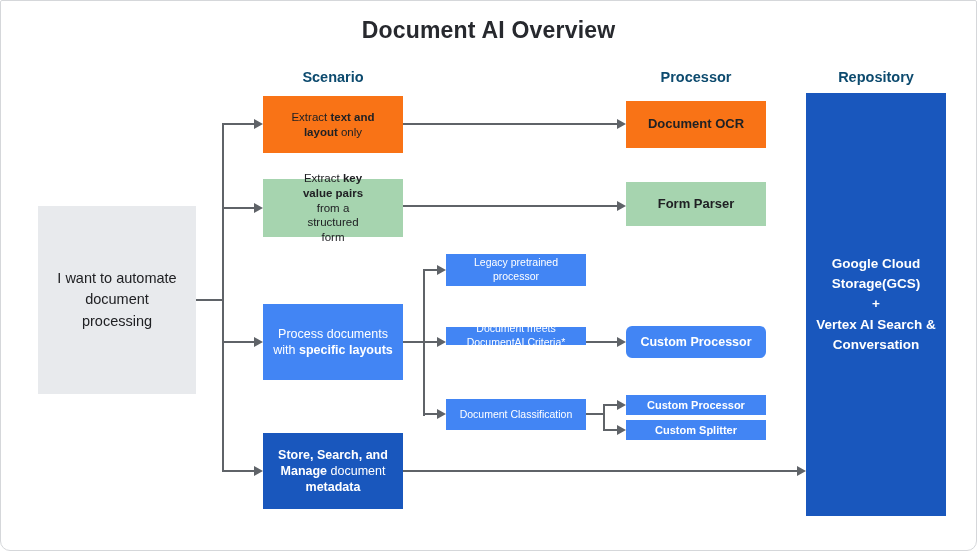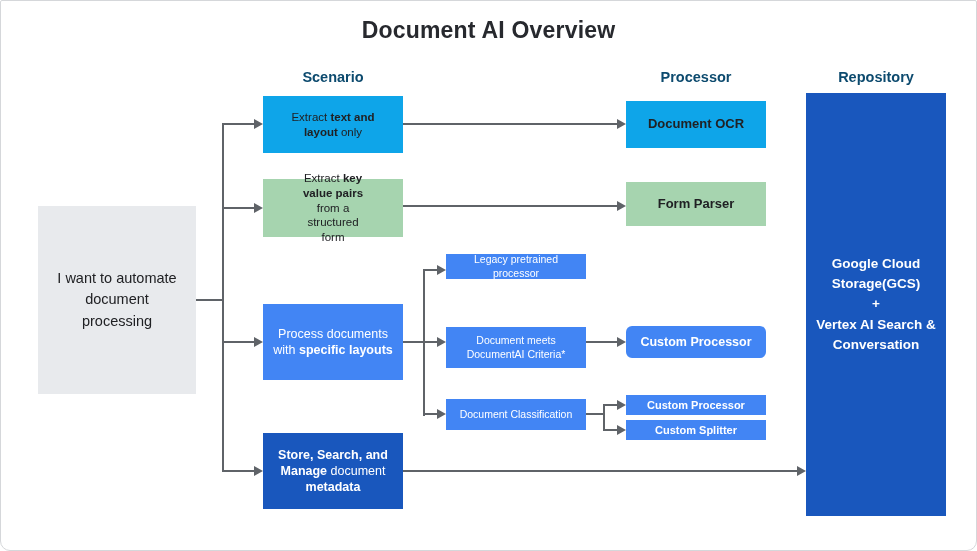--- a/index.html
+++ b/index.html
@@ -15,21 +15,21 @@
     letter-spacing:0.2px;
   }
   .col-header {
     position:absolute; width:140px; text-align:center;
     font-size:14.5px; font-weight:700; color:#0c4a6e;
   }
   .node {
     position:absolute; display:flex; align-items:center; justify-content:center;
     text-align:center; box-sizing:border-box; line-height:1.3;
   }
-  .yellow { background:#0ea5e9; }
+  .yellow { background:#f97316; }
   .green  { background:#A6D4AF; }
   .blue   { background:#4285F4; color:#ffffff; }
   .dkblue { background:#1957BD; color:#ffffff; }
   .grayb  { background:#E8EAED; }
   .b { font-weight:700; }
   .pre { white-space:pre-line; }
   
   .h  { position:absolute; height:2px; background:#5F6368; }
   .v  { position:absolute; width:2px;  background:#5F6368; }
   .ah { position:absolute; width:0; height:0;
@@ -60,23 +60,23 @@
     </div>
 
   <div class="node blue" style="left:262px; top:303px; width:140px; height:76px; font-size:12.5px; padding:0 10px;">
       <span><span>Process documents with </span><span class="b">specific layouts</span></span>
     </div>
 
   <div class="node dkblue" style="left:262px; top:432px; width:140px; height:76px; font-size:12.5px; padding:0 10px;">
       <span><span class="b">Store, Search, and Manage</span><span> document </span><span class="b">metadata</span></span>
     </div>
 
-  <div class="node blue" style="left:445px; top:253px; width:140px; height:25px; font-size:10.5px; padding:0 10px;">Legacy pretrained processor</div>
+  <div class="node blue" style="left:445px; top:253px; width:140px; height:32px; font-size:10.5px; padding:0 10px;">Legacy pretrained processor</div>
 
-  <div class="node blue" style="left:445px; top:326px; width:140px; height:41px; font-size:10.5px; padding:0 20px;">Document meets DocumentAI Criteria*</div>
+  <div class="node blue" style="left:445px; top:326px; width:140px; height:18px; font-size:10.5px; padding:0 20px;">Document meets DocumentAI Criteria*</div>
 
   <div class="node blue" style="left:445px; top:398px; width:140px; height:31px; font-size:10.5px; padding:0 6px;">Document Classification</div>
 
   <div class="node yellow b" style="left:625px; top:100px; width:140px; height:47px; font-size:13px;">Document OCR</div>
 
   <div class="node green b" style="left:625px; top:181px; width:140px; height:44px; font-size:13px;">Form Parser</div>
 
   <div class="node blue b" style="left:625px; top:325px; width:140px; height:32px; font-size:12.5px;border-radius:6px;">Custom Processor</div>
 
   <div class="node blue b" style="left:625px; top:394px; width:140px; height:20px; font-size:11px;">Custom Processor</div>

